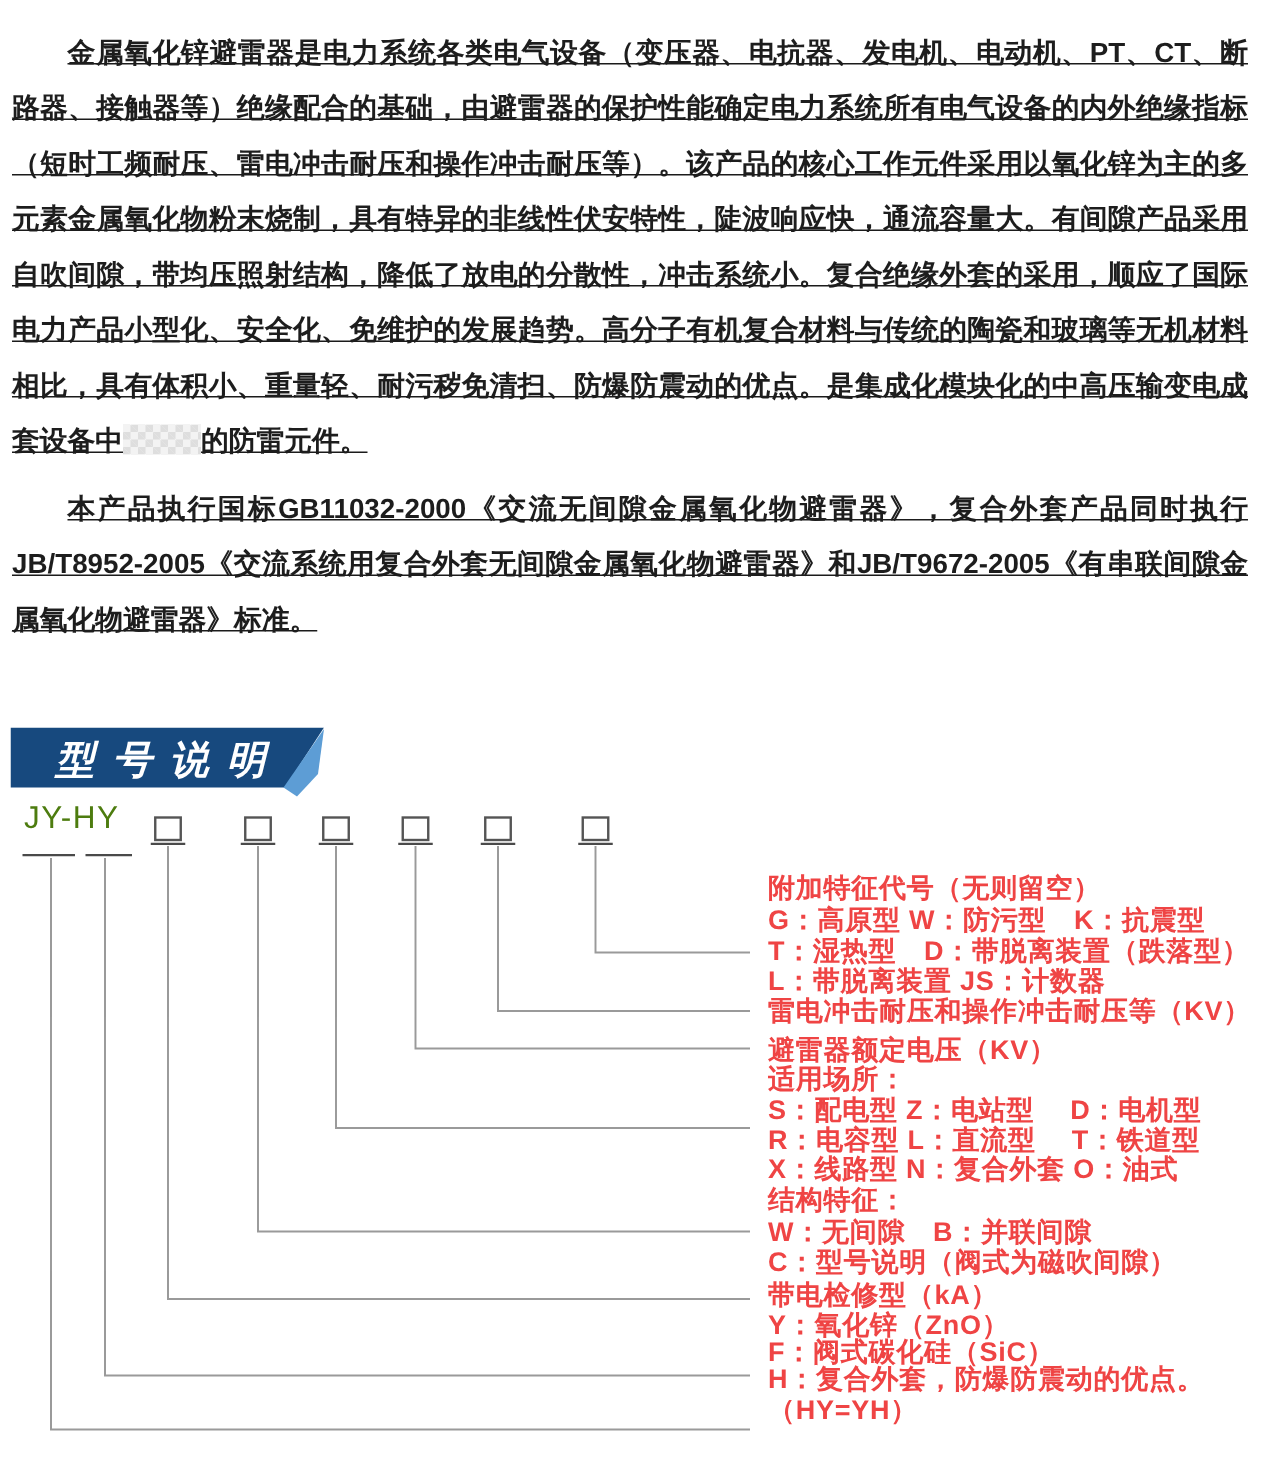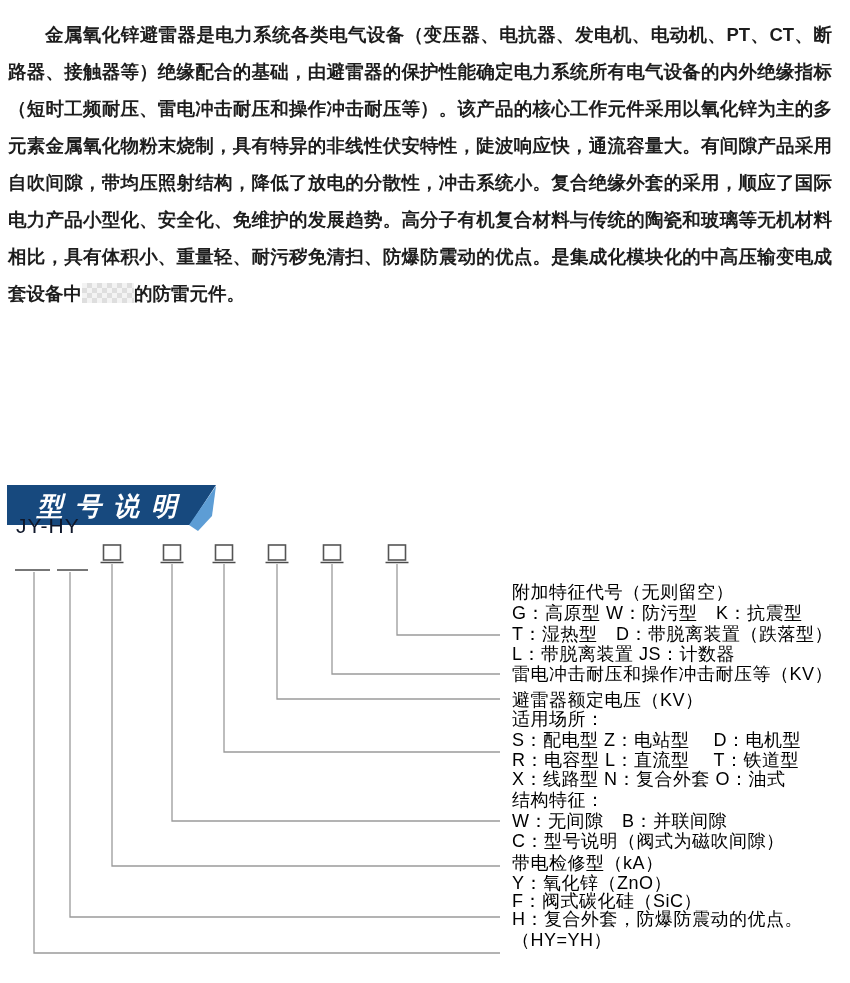--- a/index.html
+++ b/index.html
@@ -5,21 +5,21 @@
   html,body{margin:0;padding:0;}
   body{
     width:850px;height:983px;position:relative;overflow:hidden;
     background:#ffffff;
     font-family:"Liberation Sans","DejaVu Sans",sans-serif;
     color:#1b1b1b;
   }
   
   .intro{
     position:absolute;left:0;top:0;width:850px;
-    padding:16px 18px 0 8px;box-sizing:border-box;
+    padding:16px 18px 0 8px;box-sizing:border-box;text-decoration:underline;
   }
   .intro p{
     margin:0;
     font-size:18.5px;font-weight:700;line-height:37px;
     text-align:justify;text-justify:inter-ideograph;
     text-indent:2em;color:#1d1d1d;
   }
   .intro p + p{margin-top:8px;}
   .mosaic{
     display:inline-block;width:52px;height:20px;vertical-align:-3px;
@@ -32,36 +32,37 @@
   }
   
   .banner{position:absolute;left:7px;top:485px;width:212px;height:50px;font-style:italic;}
   .banner svg{display:block;}
   .banner text{
     font-family:"Liberation Sans","DejaVu Sans",sans-serif;
     font-weight:700;font-size:26px;letter-spacing:12px;fill:#ffffff;
   }
   
   .model-prefix{
-    position:absolute;left:16px;top:514px;
-    font-size:21px;font-weight:500;letter-spacing:1px;color:#0f172a;
+    position:absolute;left:16px;top:534px;
+    font-size:21px;font-weight:500;letter-spacing:1px;color:#4d7c0f;
   }
   .diagram-svg{position:absolute;left:0;top:523px;}
   
   .legend-row{
     position:absolute;left:512px;height:20px;line-height:20px;
-    font-size:18px;letter-spacing:0.5px;font-weight:400;color:#000000;
+    font-size:18px;letter-spacing:0.5px;font-weight:700;color:#ef4444;
     white-space:pre;
   }
 </style>
 </head>
 <body>
 
 <div class="intro">
   <p><span>金属氧化锌避雷器是电力系统各类电气设备（变压器、电抗器、发电机、电动机、PT、CT、断路器、接触器等）绝缘配合的基础，由避雷器的保护性能确定电力系统所有电气设备的内外绝缘指标（短时工频耐压、雷电冲击耐压和操作冲击耐压等）。该产品的核心工作元件采用以氧化锌为主的多元素金属氧化物粉末烧制，具有特异的非线性伏安特性，陡波响应快，通流容量大。有间隙产品采用自吹间隙，带均压照射结构，降低了放电的分散性，冲击系统小。复合绝缘外套的采用，顺应了国际电力产品小型化、安全化、免维护的发展趋势。高分子有机复合材料与传统的陶瓷和玻璃等无机材料相比，具有体积小、重量轻、耐污秽免清扫、防爆防震动的优点。是集成化模块化的中高压输变电成套设备中</span><span class="mosaic"></span><span>的防雷元件。</span></p>
+  <p>本产品执行国标GB11032-2000《交流无间隙金属氧化物避雷器》，复合外套产品同时执行JB/T8952-2005《交流系统用复合外套无间隙金属氧化物避雷器》和JB/T9672-2005《有串联间隙金属氧化物避雷器》标准。</p>
 </div>
 
 <div class="banner">
   <svg width="212" height="50" viewBox="0 0 212 50">
     <polygon points="0,0 209,0 183,40 0,40" fill="#17497e"></polygon>
     <polygon points="209,1 205,31 191,46 182,40" fill="#5d9dd5"></polygon>
     <text x="30" y="30">型号说明</text>
   </svg>
 </div>
 

